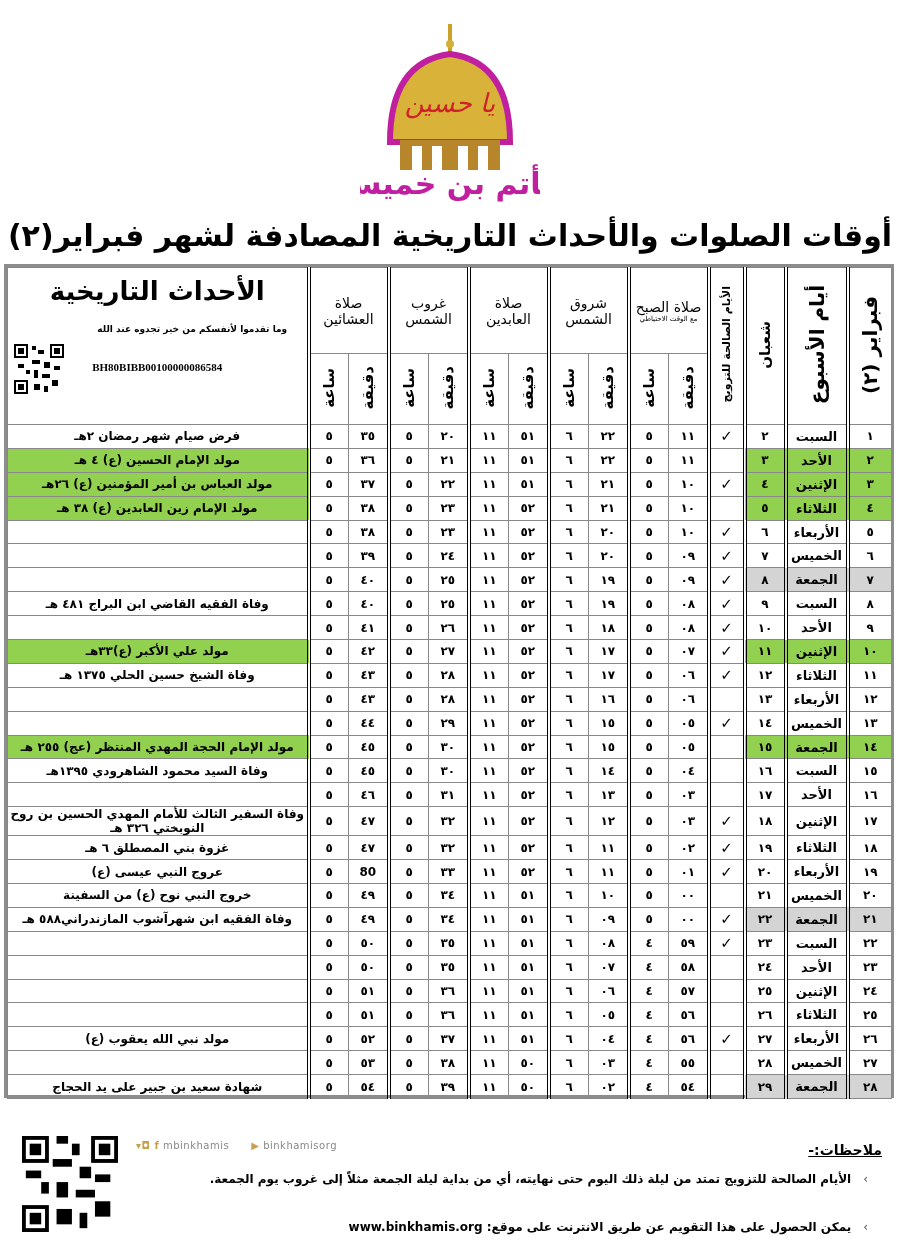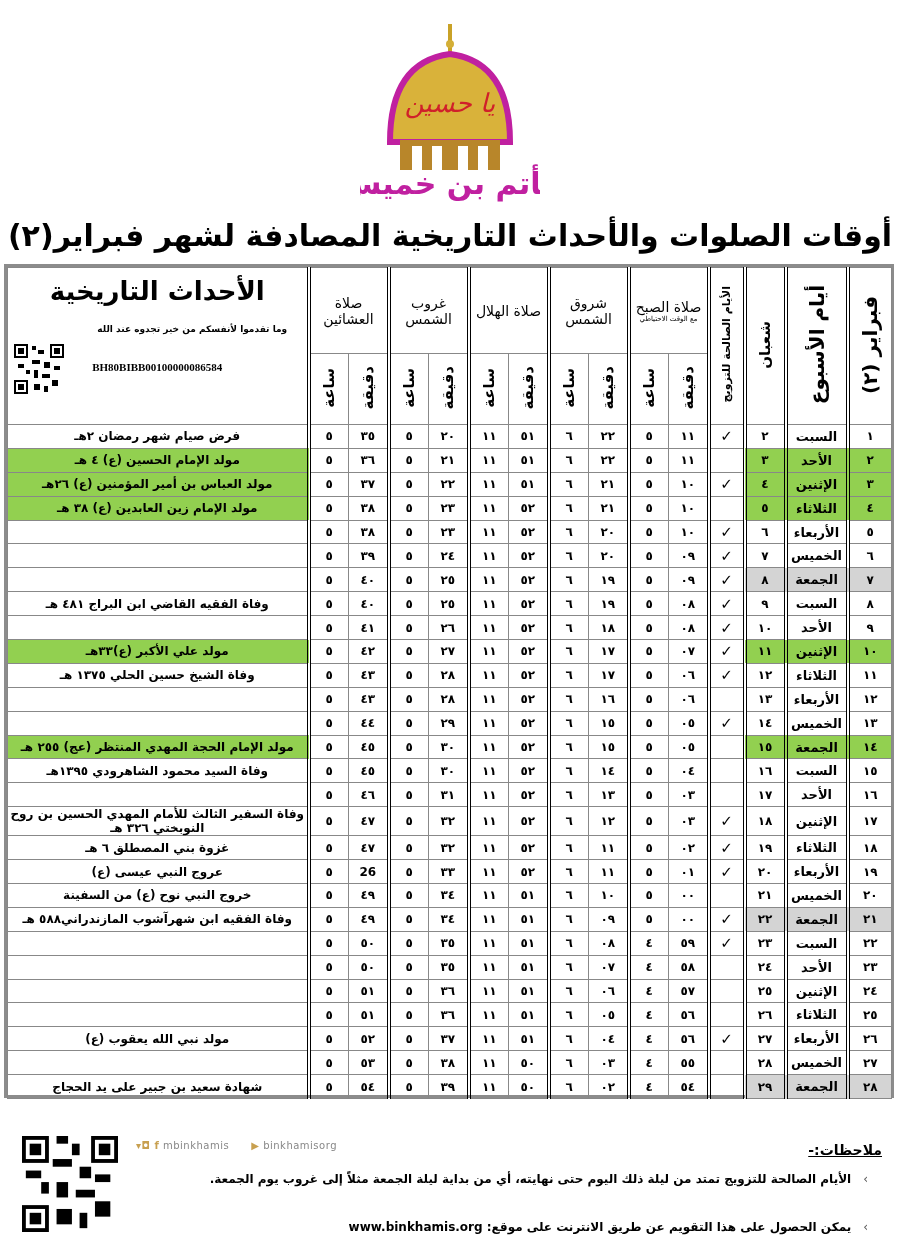--- a/index.html
+++ b/index.html
@@ -73,21 +73,21 @@
     <col style="width:301px">
   </colgroup>
   <thead>
     <tr class="hdr1">
       <th rowspan="2" class="dbl-l"><span class="vert" style="font-size:20px">فبراير (٢)</span></th>
       <th rowspan="2" class="dbl-l"><span class="vert" style="font-size:20px">أيام الأسبوع</span></th>
       <th rowspan="2" class="dbl-l"><span class="vert" style="font-size:15px">شعبان</span></th>
       <th rowspan="2" class="dbl-l"><span class="vert" style="font-size:11px">الأيام الصالحة للتزويج</span></th>
       <th colspan="2" class="dbl-l"><span>صلاة الصبح</span><span class="fajr-note">مع الوقت الاحتياطي</span></th>
       <th colspan="2" class="dbl-l"><span>شروق الشمس</span></th>
-      <th colspan="2" class="dbl-l"><span>صلاة الهلال</span></th>
+      <th colspan="2" class="dbl-l"><span>صلاة العابدين</span></th>
       <th colspan="2" class="dbl-l"><span>غروب الشمس</span></th>
       <th colspan="2" class="dbl-l"><span>صلاة العشائين</span></th>
       <th rowspan="2" class="events-hdr" style="vertical-align:top;">
         <span class="events-title">الأحداث التاريخية</span>
         <svg class="qr" style="top:76px" viewBox="0 0 25 25">
           <rect width="25" height="25" fill="#fff"></rect>
           <rect x="0" y="0" width="7" height="7" fill="#000"></rect>
             <rect x="1" y="1" width="5" height="5" fill="#fff"></rect>
             <rect x="2" y="2" width="3" height="3" fill="#000"></rect>
           <rect x="18" y="0" width="7" height="7" fill="#000"></rect>
@@ -439,21 +439,21 @@
         <td class="dbl-l">٢٠</td>
         <td class="dbl-l"><span class="check">✓</span></td>
         <td>٠١</td>
         <td class="dbl-l">٥</td>
         <td>١١</td>
         <td class="dbl-l">٦</td>
         <td>٥٢</td>
         <td class="dbl-l">١١</td>
         <td>٣٣</td>
         <td class="dbl-l">٥</td>
-        <td>26</td>
+        <td>80</td>
         <td class="dbl-l">٥</td>
         <td class="ev">عروج النبي عيسى (ع)</td>
       </tr>
       <tr class="r">
         <td class="dbl-l">٢٠</td>
         <td class="dbl-l" style="font-size: 13px;">الخميس</td>
         <td class="dbl-l">٢١</td>
         <td class="dbl-l"></td>
         <td>٠٠</td>
         <td class="dbl-l">٥</td>

